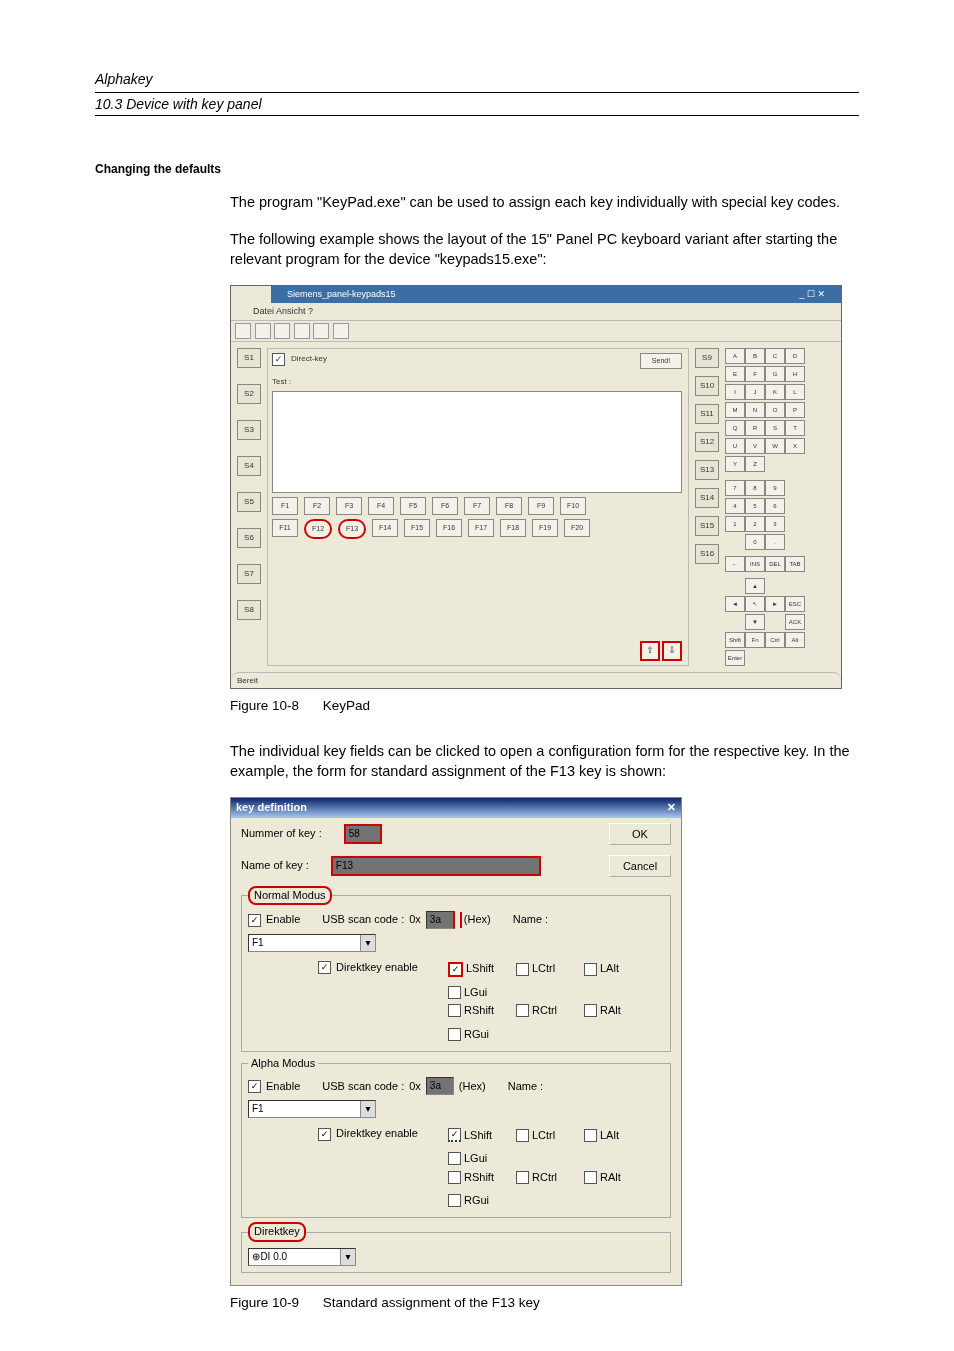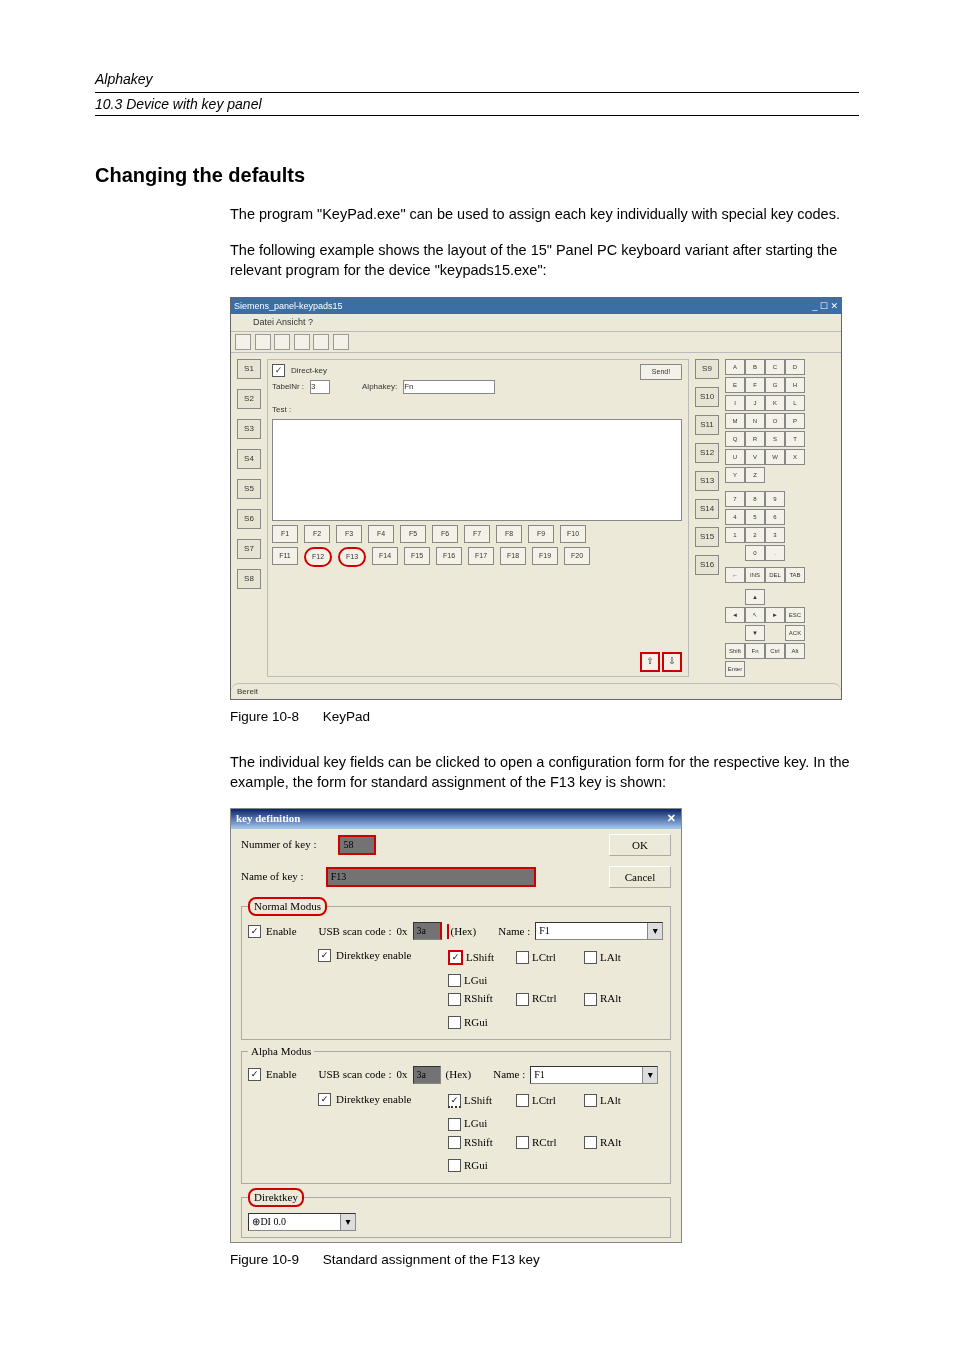--- a/index.html
+++ b/index.html
@@ -23,21 +23,21 @@
     border-bottom: 1px solid #000;
     padding-top: 2px;
     padding-bottom: 1px;
     margin-bottom: 45px;
   }
   .hr-top {
     border-top: 1px solid #000;
     margin-top: 2px;
   }
   h2 {
-    font-size: 20px;
+    font-size: 12px;
     font-weight: bold;
     margin: 0 0 10px 0;
   }
   .body-text {
     margin-left: 135px;
     margin-bottom: 16px;
     font-size: 14.5px;
   }
   .figure-wrap {
     margin-left: 135px;
@@ -57,23 +57,24 @@
     border: 1px solid #666;
     background: #ece9d8;
     font-family: Tahoma, Arial, sans-serif;
     font-size: 9px;
     color: #333;
   }
   .app1-title {
     background: linear-gradient(#3a6ea5,#3a6ea5);
     color: #fff;
     font-size: 9px;
-    padding: 2px 3px;
+    padding: 2px 16px;
     display:flex;
     justify-content:space-between;
+    margin-left:40px;
   }
   .app1-menu {
     padding: 2px 22px;
     font-size: 9px;
     border-bottom:1px solid #bbb;
   }
   .app1-tool {
     padding: 2px 4px;
     border-bottom:1px solid #bbb;
   }
@@ -85,21 +86,21 @@
     margin-right:1px;
     vertical-align:middle;
   }
   .app1-body {
     display:flex;
     padding: 6px;
   }
   .s-col {
     display:flex;
     flex-direction:column;
-    gap:10px;
+    gap:16px;
     margin-right:6px;
   }
   .s-btn {
     width:22px;height:18px;
     border:1px solid #888;
     background:#e8e4d4;
     text-align:center;
     font-size:8px;
     line-height:18px;
   }
@@ -208,24 +209,24 @@
     text-align:center;
     line-height:14px;
     position:absolute;
     top:4px;right:6px;
   }
   
   .app2 {
     width: 450px;
     background:#ece9d8;
     border:1px solid #888;
-    font-family: Liberation Serif, serif;
+    font-family: Liberation Sans, sans-serif;
     font-size: 11px;
     color:#000;
-    padding-bottom:0;
+    padding-bottom:8px;
   }
   .app2-title {
     background: linear-gradient(#0a246a,#a6caf0);
     color:#fff;
     font-size:11px;
     font-weight:bold;
     padding:2px 5px;
     display:flex;
     justify-content:space-between;
   }
@@ -353,27 +354,20 @@
         <div class="s-btn">S6</div>
         <div class="s-btn">S7</div>
         <div class="s-btn">S8</div>
       </div>
       <div class="center-form">
         <div class="send-btn">Send!</div>
         <div class="txt-line">
             <span class="chk on"></span>
             <span>Direct-key</span>
           </div>
-        <div class="txt-line">
-          <span>TabelNr :</span>
-          <span class="fld" style="width:18px">3</span>
-          <span style="width:20px"></span>
-          <span>Alphakey:</span>
-          <span class="fld" style="width:90px">Fn</span>
-        </div>
         <div class="txt-line" style="margin-top:10px">
           <span>Test :</span>
         </div>
         <div class="big-text"></div>
         <div class="f-row">
           <div class="f-btn">F1</div>
           <div class="f-btn">F2</div>
           <div class="f-btn">F3</div>
           <div class="f-btn">F4</div>
           <div class="f-btn">F5</div>

